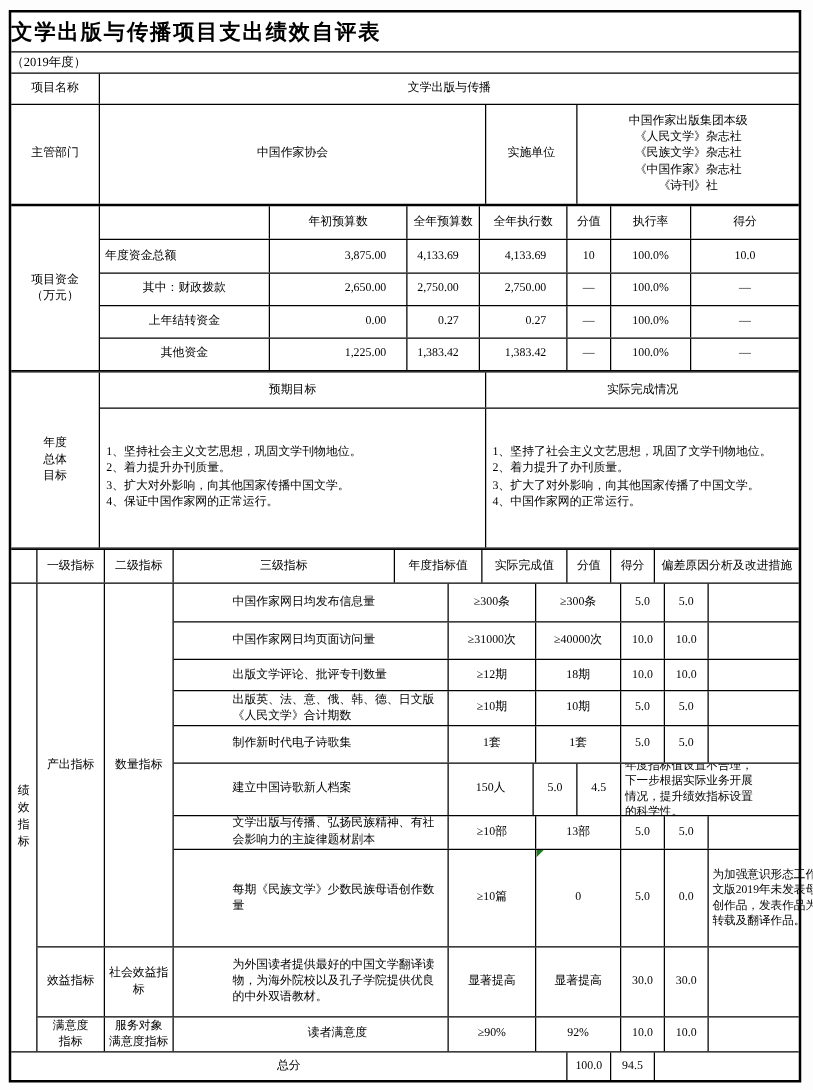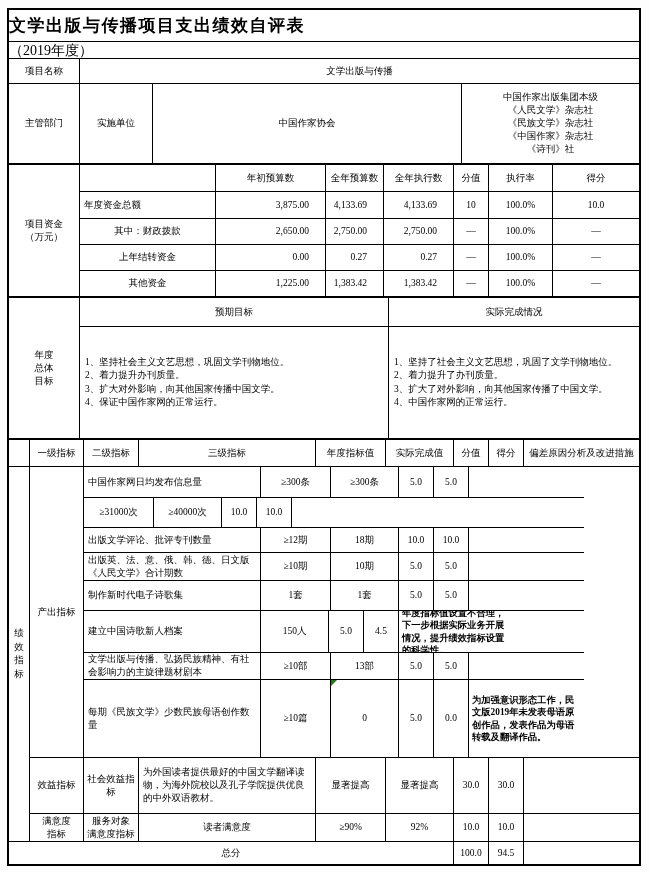--- a/index.html
+++ b/index.html
@@ -18,27 +18,27 @@
   .sec{border-top:1px solid #000;box-sizing:border-box;flex:none;}
   .cell{
     box-sizing:border-box;border-right:1px solid #000;
     display:flex;align-items:center;justify-content:center;
     text-align:center;overflow:hidden;flex:none;
   }
   .row > .cell:last-child{border-right:none;}
   .pre{white-space:pre-line;}
   .left{justify-content:flex-start;text-align:left;padding-left:4px;font-family:Liberation Serif, serif;}
   .num{justify-content:flex-end;text-align:right;padding-right:16px;}
-  .l3{justify-content:flex-start;text-align:left;padding:1px 4px;}
+  .l3{justify-content:flex-start;text-align:left;padding:1px 4px;margin-left:43px;}
   .center{justify-content:center !important;text-align:center !important;}
-  .remark{justify-content:flex-start;text-align:left;padding:1px 3px;line-height:12.5px;font-size:9.3px;font-weight:bold;}
+  .remark{justify-content:flex-start;text-align:left;padding:1px 3px;line-height:12.5px;font-size:9.3px;}
   .objtext{justify-content:flex-start;text-align:left;padding-left:5px;line-height:13.5px;}
   .title-row{align-items:center;display:flex;}
   .doc-title{font-size:17px;font-weight:bold;letter-spacing:1.5px;}
-  .doc-subtitle{font-size:14px;}
+  .doc-subtitle{font-size:10px;}
   .vtext{width:11px;word-break:break-all;line-height:13.5px;display:inline-block;}
   .rel{position:relative;}
   .flag{position:absolute;top:0;left:0;line-height:0;font-size:0;}
   
   .w21{width:21px}.w35{width:35px}.w54{width:54px}.w55{width:55px}.w58{width:58px}
   .w64{width:64px}.w68{width:68px}.w70{width:70px}.w71{width:71px}.w73{width:73px}
   .w86{width:86px}.w110{width:110px}.w115{width:115px}.w136{width:136px}
   .w177{width:177px}.w250{width:250px}.w309{width:309px}.w445{width:445px}
   .w559{width:559px}.fill{flex:1 1 auto;}
   .col{display:flex;flex-direction:column;box-sizing:border-box;}
@@ -55,22 +55,22 @@
     <span class="doc-subtitle">（2019年度）</span>
   </div>
 
   <div class="row" style="height:25px">
     <div class="cell w71">项目名称</div>
     <div class="cell w559">文学出版与传播</div>
   </div>
 
   <div class="row" style="height:80px">
     <div class="cell w71">主管部门</div>
+    <div class="cell w309">中国作家协会</div>
     <div class="cell w73">实施单位</div>
-    <div class="cell w309">中国作家协会</div>
     <div class="cell w177 pre" style="line-height:13px">中国作家出版集团本级
 《人民文学》杂志社
 《民族文学》杂志社
 《中国作家》杂志社
 《诗刊》社</div>
   </div>
 
   <div class="sec" style="display:flex;border-bottom:1px solid #000;height:133px">
     <div class="cell w71 pre" style="height:100%">项目资金
 （万元）</div>
@@ -159,32 +159,34 @@
     </div>
 
     <div style="display:flex;border-bottom:1px solid #000;height:375px;box-sizing:border-box">
       <div class="cell w21" style="height:100%">
         <span class="vtext">绩效指标</span>
       </div>
       <div class="col" style="width:609px">
 
         <div style="display:flex;border-bottom:1px solid #000;height:291px;box-sizing:border-box">
           <div class="cell w54" style="height:100%">产出指标</div>
+          <div class="cell w55" style="height:100%">数量指标</div>
           <div class="col" style="width:500px">
 
             <div class="row" style="height:31px">
               <div class="cell w177 l3">中国作家网日均发布信息量</div>
               <div class="cell w70">≥300条</div>
               <div class="cell w68">≥300条</div>
               <div class="cell w35">5.0</div>
               <div class="cell w35">5.0</div>
               <div class="cell w115 remark"></div>
             </div>
 
             <div class="row" style="height:30px">
+              <div class="cell w177 l3">中国作家网日均页面访问量</div>
               <div class="cell w70">≥31000次</div>
               <div class="cell w68">≥40000次</div>
               <div class="cell w35">10.0</div>
               <div class="cell w35">10.0</div>
               <div class="cell w115 remark"></div>
             </div>
 
             <div class="row" style="height:25px">
               <div class="cell w177 l3">出版文学评论、批评专刊数量</div>
               <div class="cell w70">≥12期</div>

